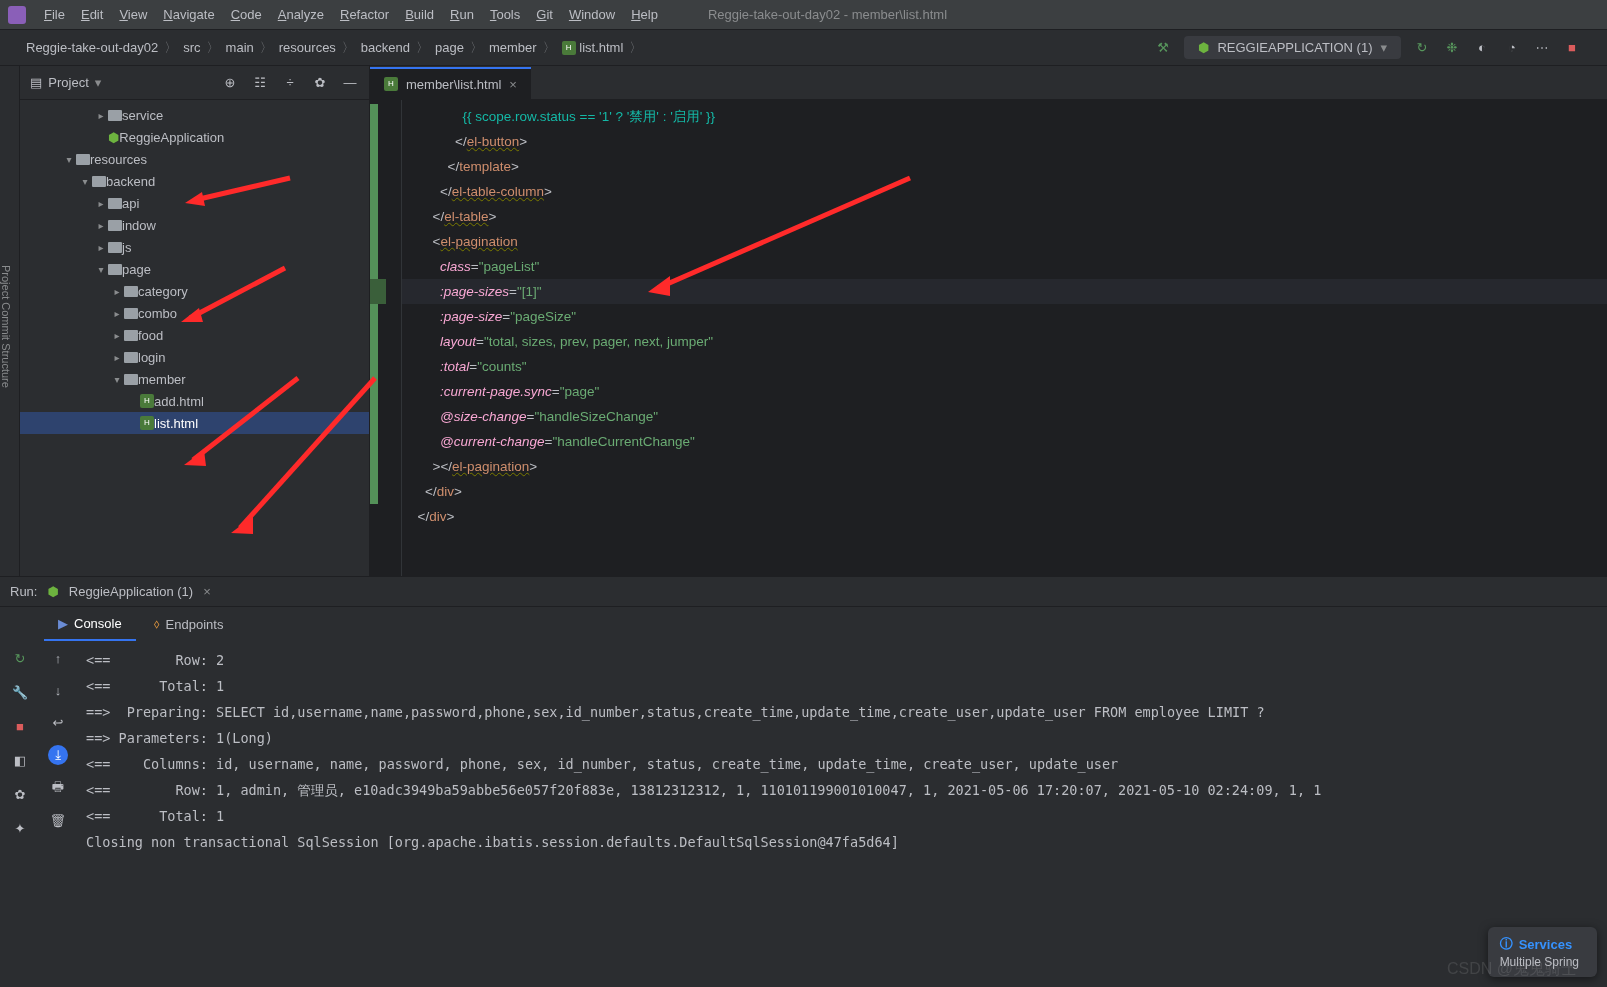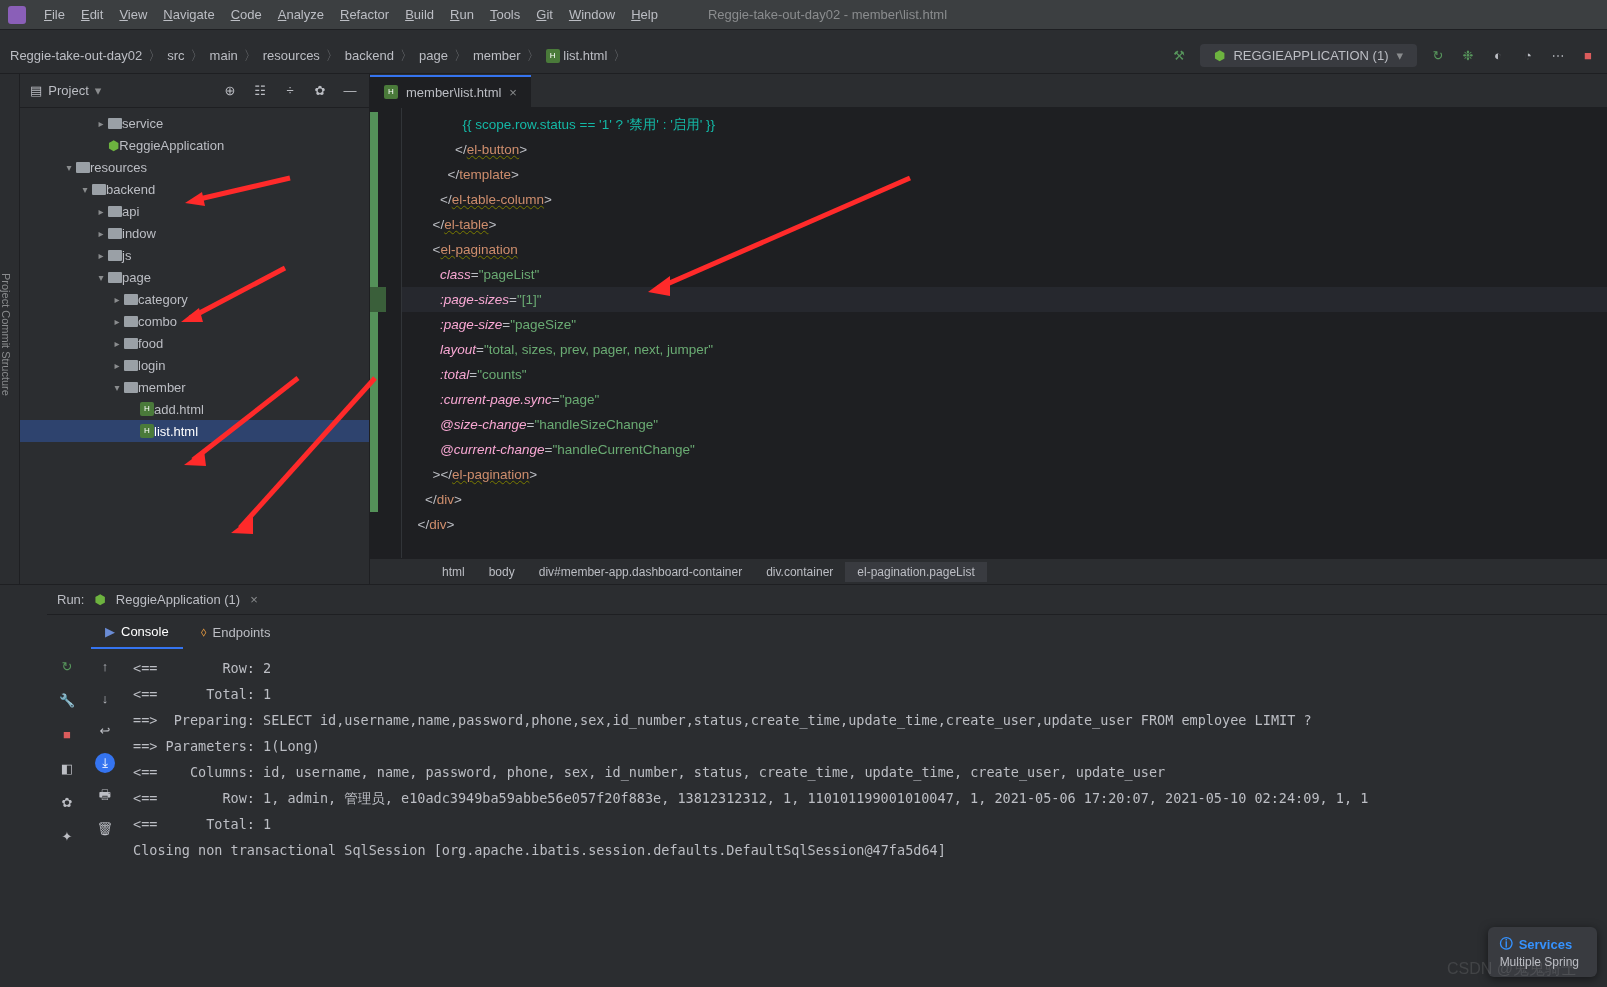--- a/index.html
+++ b/index.html
@@ -2,21 +2,21 @@
 <html><head>
 <meta charset="utf-8">
 <style>
 * { margin: 0; padding: 0; box-sizing: border-box; font-family: "Segoe UI", Arial, sans-serif; }
 body { background: #2b2d30; color: #bcbec4; font-size: 13px; width: 1607px; height: 987px; overflow: hidden; position: relative; }
 .menubar { height: 30px; background: #3c3f41; display: flex; align-items: center; padding: 0 8px; gap: 2px; border-bottom: 1px solid #1e1f22; }
 .menubar .logo { width: 18px; height: 18px; background: #8a5fb8; border-radius: 3px; margin-right: 8px; }
 .menu-item { padding: 4px 8px; cursor: pointer; }
 .menu-item u { text-decoration: underline; }
 .menubar .title { margin-left: 40px; color: #8a8c8e; }
-.navbar { height: 36px; background: #2b2d30; display: flex; align-items: center; padding: 0 10px; border-bottom: 1px solid #1e1f22; justify-content: space-between; margin-top: 8px; }
+.navbar { height: 36px; background: #2b2d30; display: flex; align-items: center; padding: 0 26px; border-bottom: 1px solid #1e1f22; justify-content: space-between; }
 .crumbs { display: flex; align-items: center; gap: 6px; }
 .crumb { color: #bcbec4; }
 .crumb-sep { color: #6e7074; }
 .nav-right { display: flex; align-items: center; gap: 12px; }
 .run-config { background: #393b40; padding: 4px 14px; border-radius: 4px; display: flex; align-items: center; gap: 8px; }
 .icon-btn { width: 18px; height: 18px; cursor: pointer; display: inline-flex; align-items: center; justify-content: center; }
 .main { display: flex; height: 510px; }
 .left-gutter { width: 20px; background: #2b2d30; border-right: 1px solid #1e1f22; writing-mode: vertical-lr; text-align: center; padding-top: 10px; color: #8a8c8e; font-size: 11px; }
 .project-panel { width: 350px; background: #2b2d30; border-right: 1px solid #1e1f22; display: flex; flex-direction: column; }
 .project-header { height: 34px; display: flex; align-items: center; justify-content: space-between; padding: 0 10px; border-bottom: 1px solid #1e1f22; }
@@ -39,21 +39,21 @@
 .code-line.hl { background: #26282e; }
 .k-tag { color: #cf8e6d; }
 .k-attr { color: #f9a8d4; font-style: italic; }
 .k-str { color: #6aab73; }
 .k-punc { color: #bcbec4; }
 .k-text { color: #14b8a6; }
 .wavy { text-decoration: underline wavy #7a7a00; text-decoration-thickness: 1px; }
 .crumb-bar { height: 26px; background: #2b2d30; display: flex; align-items: center; padding-left: 60px; gap: 0; font-size: 12px; color: #bcbec4; border-top: 1px solid #1e1f22; }
 .crumb-bar .cb { padding: 3px 12px; position: relative; }
 .crumb-bar .cb.sel { background: #393b40; }
-.run-panel { border-top: 1px solid #1e1f22; background: #2b2d30; height: 410px; display: flex; flex-direction: column; padding-left: 47px; }
+.run-panel { border-top: 1px solid #1e1f22; background: #2b2d30; height: 410px; display: flex; flex-direction: column; }
 .run-header { height: 30px; display: flex; align-items: center; padding: 0 10px; gap: 10px; border-bottom: 1px solid #1e1f22; }
 .run-tabs { height: 34px; display: flex; align-items: center; padding-left: 44px; gap: 4px; }
 .run-tab { padding: 8px 14px; display: flex; align-items: center; gap: 6px; }
 .run-tab.active { border-bottom: 2px solid #3574f0; color: #fff; }
 .run-tab .rt-icon-console { color: #6a8cd5; }
 .run-tab .rt-icon-ep { color: #e0963e; }
 .console-body { flex: 1; display: flex; }
 .console-gutter-l { width: 40px; display: flex; flex-direction: column; align-items: center; gap: 16px; padding-top: 8px; }
 .console-gutter-l2 { width: 36px; display: flex; flex-direction: column; align-items: center; gap: 14px; padding-top: 8px; }
 .console-text { flex: 1; font-family: Consolas, monospace; font-size: 13.5px; line-height: 26px; padding: 6px 10px; white-space: pre; color: #bcbec4; overflow: hidden; }
@@ -235,27 +235,20 @@
       </div>
     </div>
     <div class="code-area">
       <div class="change-gutter">
         <div class="change-mark" style="top:4px;height:400px"></div>
         <div style="position:absolute;top:179px;left:0;width:16px;height:25px;background:#3a5f3a"></div>
       </div>
       <div class="fold-gutter"></div>
       <div class="code-lines" id="code"><div class="code-line">              <span class="k-text">{{ scope.row.status == '1' ? '禁用' : '启用' }}</span></div><div class="code-line">            <span class="k-punc">&lt;/</span><span class="k-tag wavy">el-button</span><span class="k-punc">&gt;</span></div><div class="code-line">          <span class="k-punc">&lt;/</span><span class="k-tag">template</span><span class="k-punc">&gt;</span></div><div class="code-line">        <span class="k-punc">&lt;/</span><span class="k-tag wavy">el-table-column</span><span class="k-punc">&gt;</span></div><div class="code-line">      <span class="k-punc">&lt;/</span><span class="k-tag wavy">el-table</span><span class="k-punc">&gt;</span></div><div class="code-line">      <span class="k-punc">&lt;</span><span class="k-tag wavy">el-pagination</span></div><div class="code-line">        <span class="k-attr">class</span><span class="k-punc">=</span><span class="k-str">"pageList"</span></div><div class="code-line hl">        <span class="k-attr">:page-sizes</span><span class="k-punc">=</span><span class="k-str">"[1]"</span></div><div class="code-line">        <span class="k-attr">:page-size</span><span class="k-punc">=</span><span class="k-str">"pageSize"</span></div><div class="code-line">        <span class="k-attr">layout</span><span class="k-punc">=</span><span class="k-str">"total, sizes, prev, pager, next, jumper"</span></div><div class="code-line">        <span class="k-attr">:total</span><span class="k-punc">=</span><span class="k-str">"counts"</span></div><div class="code-line">        <span class="k-attr">:current-page.sync</span><span class="k-punc">=</span><span class="k-str">"page"</span></div><div class="code-line">        <span class="k-attr">@size-change</span><span class="k-punc">=</span><span class="k-str">"handleSizeChange"</span></div><div class="code-line">        <span class="k-attr">@current-change</span><span class="k-punc">=</span><span class="k-str">"handleCurrentChange"</span></div><div class="code-line">      <span class="k-punc">&gt;&lt;/</span><span class="k-tag wavy">el-pagination</span><span class="k-punc">&gt;</span></div><div class="code-line">    <span class="k-punc">&lt;/</span><span class="k-tag">div</span><span class="k-punc">&gt;</span></div><div class="code-line">  <span class="k-punc">&lt;/</span><span class="k-tag">div</span><span class="k-punc">&gt;</span></div></div>
     </div>
-    <div class="crumb-bar" id="crumb-bar">
-        <span class="cb">html</span>
-        <span class="cb">body</span>
-        <span class="cb">div#member-app.dashboard-container</span>
-        <span class="cb">div.container</span>
-        <span class="cb sel">el-pagination.pageList</span>
-      </div>
   </div>
 </div>
 
 <div class="run-panel">
   <div class="run-header">
     <span>Run:</span>
     <span class="spring-leaf">⬢</span>
     <span>ReggieApplication (1)</span>
     <span style="color:#8a8c8e">×</span>
   </div>

